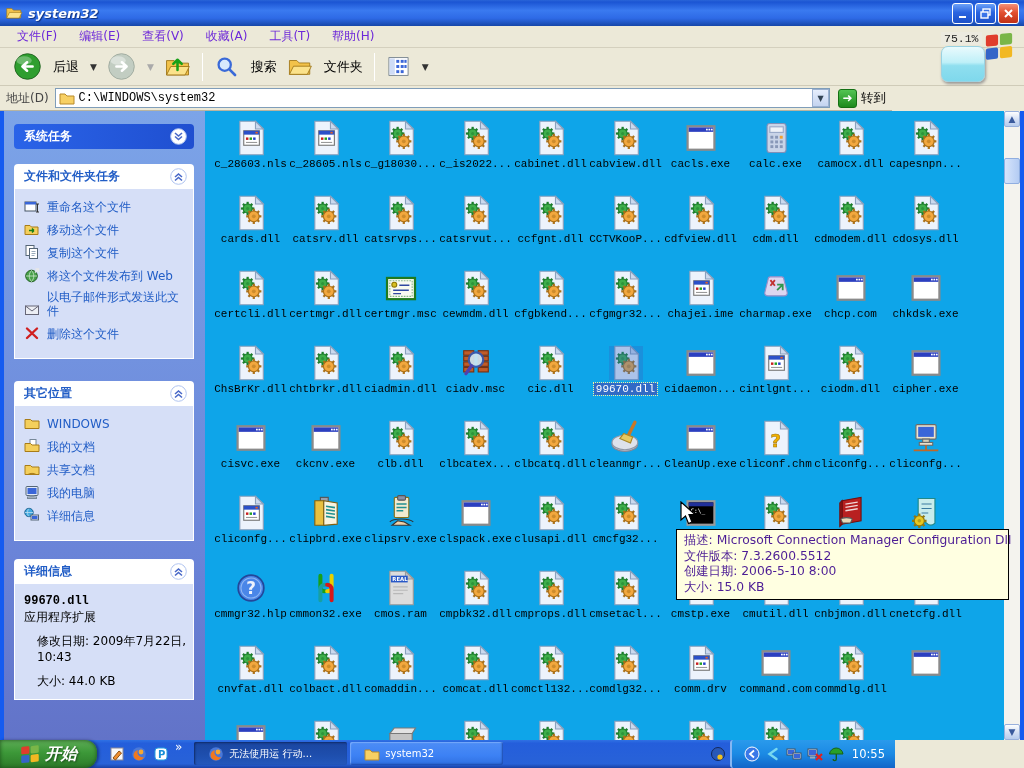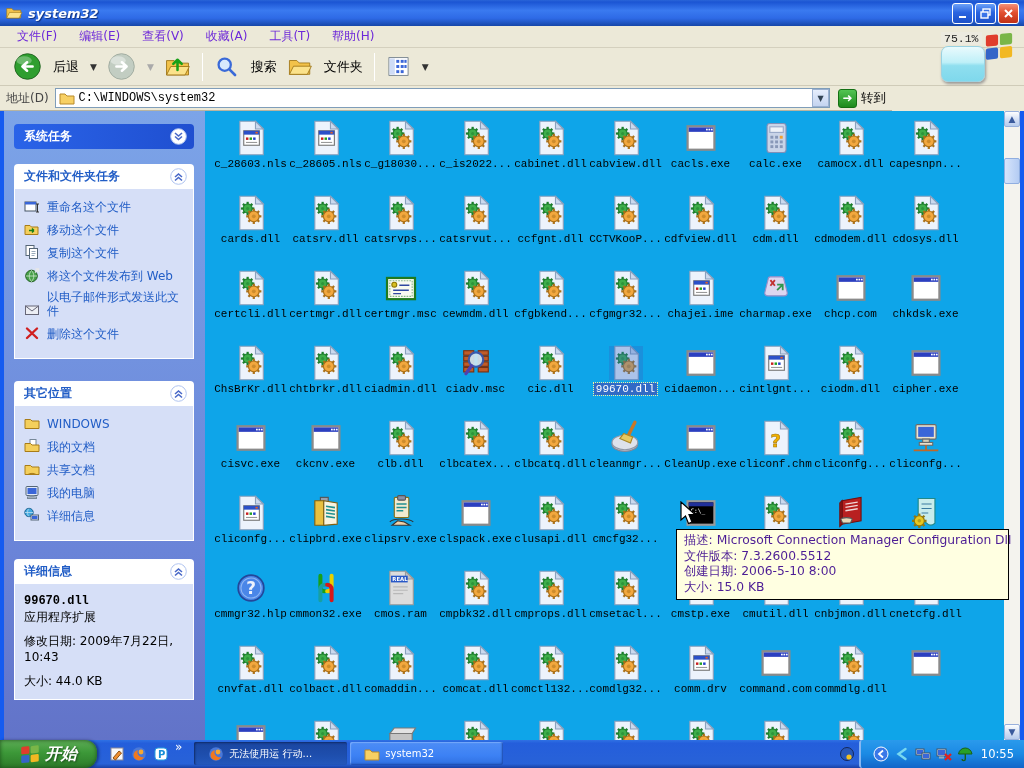--- a/index.html
+++ b/index.html
@@ -53,21 +53,21 @@
   .panel-hd { height:25px; border-radius:4px 4px 0 0; background:#fff; display:flex; align-items:center;
     justify-content:space-between; padding:0 7px 0 10px; }
   .panel-hd .pt { font-size:12px; font-weight:bold; color:#215dc6; }
   .panel-hd.special { background:linear-gradient(90deg,#2a63e8,#1f4fd0); }
   .panel-hd.special .pt { color:#fff; }
   .panel-bd { background:#d6dff7; border:1px solid #fff; border-top:none; padding:9px 6px 10px 9px; }
   .task-item { display:flex; gap:7px; margin-bottom:7px; align-items:flex-end; }
   .task-item .lbl { font-size:12px; color:#215dc6; line-height:14px; }
   .details-bd { font-size:12px; color:#000; line-height:16px; }
   .details-bd .fname { font-weight:bold; font-family:"Liberation Mono",monospace; font-size:12px; }
-  .details-bd .blk { margin-top:8px; }
+  .details-bd .blk { margin-top:8px;margin-left:13px; }
 
   .main { position:absolute; left:205px; top:111px; width:799px; height:629px; background:#0ea5e9; overflow:hidden; }
   .grid { display:grid; grid-template-columns:repeat(10,75px); grid-auto-rows:75px; padding:8px 0 0 8px; }
   .cell { display:flex; flex-direction:column; align-items:center; }
   .cell .ic { width:38px; height:38px; display:flex; align-items:center; justify-content:center; position:relative; }
   .cell .ic .seltint { position:absolute; left:2px; top:2px; right:2px; bottom:2px; background:#316ac5; opacity:.35; }
   .cell .nm { font-size:11px; font-family:"Liberation Mono",monospace; white-space:nowrap; margin-top:1px; color:#000; }
   .cell.sel .nm { background:#316ac5; color:#fff; padding:0 2px; outline:1px dotted #f8e8a0; }
 
   
@@ -84,21 +84,21 @@
   .tooltip .tl { font-size:12.3px; line-height:15.5px; color:#4c1d95; white-space:nowrap; }
   .cursor { position:absolute; left:678px; top:501px; z-index:60; }
   .overlay751 { position:absolute; left:941px; top:27px; z-index:70; width:62px; }
   .ov-label { font-size:11.5px; font-family:"Liberation Mono",monospace; color:#222; background:#eceadf;
     padding:0 3px; display:inline-block; }
   .ov-box { width:44px; height:36px; border-radius:7px; border:1px solid #9ad2e2;
     background:linear-gradient(#e9fafd 0%,#bff0f8 45%,#8fdfef 55%,#7fd8ec 100%); box-shadow:1px 2px 3px rgba(0,0,30,.35); }
   .ov-flag { position:absolute; left:43px; top:4px; }
 
   
-  .taskbar { position:absolute; left:0; top:740px; width:1024px; height:28px;
+  .taskbar { position:absolute; left:0; top:740px; width:895px; height:28px;
     background:linear-gradient(#2f71e4 0%, #245edb 12%, #2862d8 85%, #1941a5 100%); display:flex; align-items:stretch; }
   .startbtn { width:97px; border-radius:0 12px 12px 0; margin-right:8px;
     background:linear-gradient(#5eac56 0%,#3c9838 45%,#2d7a29 100%); box-shadow:inset 0 0 4px #1c4f1a, 2px 0 3px rgba(0,0,20,.4);
     display:flex; align-items:center; justify-content:center; gap:5px; }
   .startbtn .st { color:#fff; font-weight:bold; font-style:italic; font-size:16px; text-shadow:1px 1px 2px #1c4f1a; }
   .qlaunch { display:flex; align-items:center; gap:6px; padding:0 4px; }
   .qover { color:#fff; font-size:12px; margin:0 2px; }
   .taskgroup { display:flex; align-items:center; gap:3px; padding:2px 0 3px 10px; flex:1; }
   .taskbtn { width:153px; height:23px; border-radius:2px; display:flex; align-items:center; gap:5px; padding:0 14px;
     color:#fff; font-size:10px; white-space:nowrap; overflow:hidden; }

